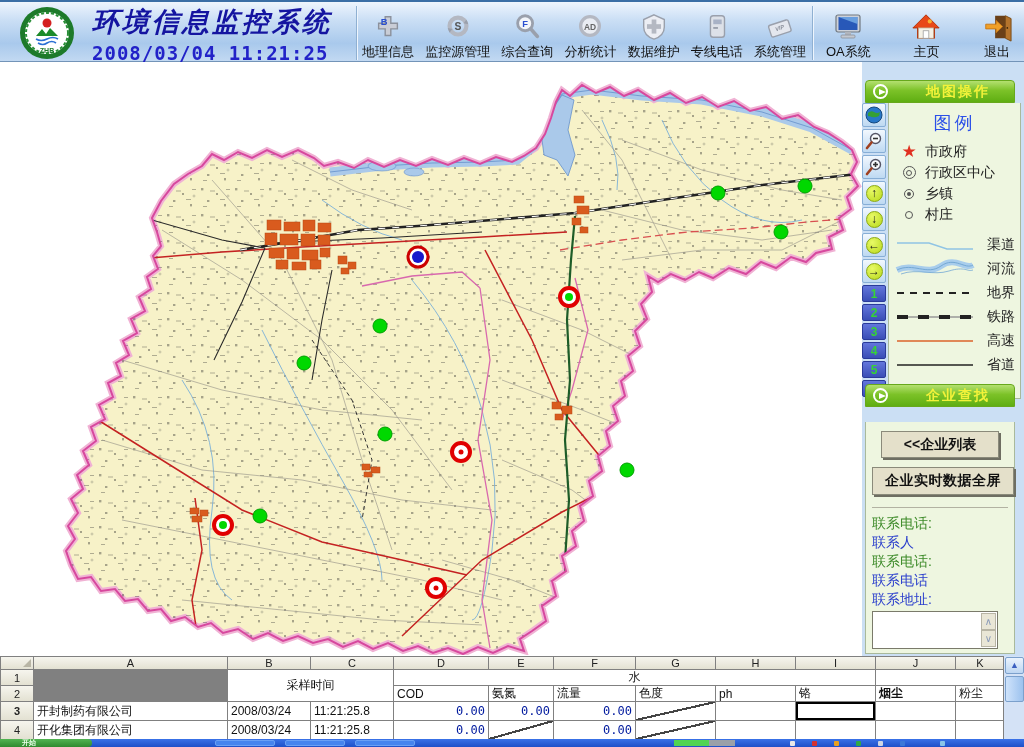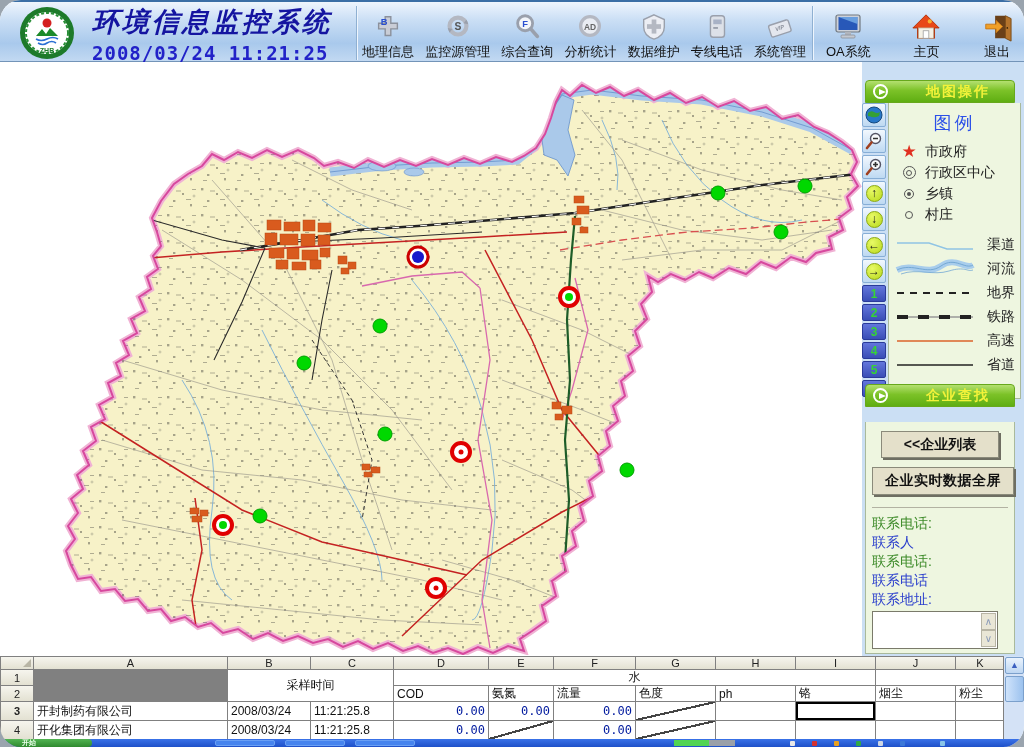--- a/index.html
+++ b/index.html
@@ -1,18 +1,18 @@
 <!DOCTYPE html>
 <html><head>
 <meta charset="utf-8">
 <style>
   * { margin:0; padding:0; box-sizing:border-box; }
   html,body { background:#9aa4ae; }
   body { font-family:"Liberation Sans", sans-serif; }
-  #screen { position:relative; width:1024px; height:747px; overflow:hidden; background:#fff; margin:0 auto;border-radius:21px; }
+  #screen { position:relative; width:1024px; height:747px; overflow:hidden; background:#fff; margin:0 auto; }
 
   
   #topbar { position:absolute; left:0; top:0; width:1024px; height:62px;
     background:linear-gradient(#eef5fd 0%, #cbdff5 30%, #a9c9ec 70%, #c2d9f2 100%);
     border-top:2px solid #3a6ea5; border-bottom:1px solid #7394b8; }
   #logo { position:absolute; left:12px; top:3px; width:70px; height:56px; }
   #title-block { position:absolute; left:92px; top:2px; width:262px; height:58px; }
   #app-title { font-family:"Liberation Serif", serif; font-style:italic; font-weight:bold;
     font-size:27px; color:#1414a0; letter-spacing:3px; white-space:nowrap; }
   #app-clock { font-family:"DejaVu Sans Mono", monospace; font-weight:bold;
@@ -131,21 +131,21 @@
       <ellipse cx="35" cy="28" rx="27" ry="26" fill="#1d7a2a"></ellipse>
       <ellipse cx="35" cy="28" rx="22" ry="21" fill="#ffffff"></ellipse>
       <ellipse cx="35" cy="28" rx="21" ry="20" fill="none" stroke="#2a8f38" stroke-width="2" stroke-dasharray="3,2"></ellipse>
       <circle cx="35" cy="18" r="4.5" fill="#d42020"></circle>
       <path d="M24 31 L30 24 L34 29 L38 23 L46 31 Z" fill="#1d8a2a"></path>
       <path d="M24 34 q5 3 11 0 q6 -3 11 0 M26 38 q5 3 9 0 q5 -3 9 0" stroke="#2a6fd4" stroke-width="1.6" fill="none"></path>
       <text x="35" y="48" text-anchor="middle" font-size="7" font-weight="bold" fill="#1d7a2a">ZHB</text>
     </svg>
     <div id="title-block">
       <div id="app-title">环境信息监控系统</div>
-      <div id="app-clock">2008/03/24 11:21:25</div>
+      <div id="app-clock">2008/03/04 11:21:25</div>
     </div>
     <div id="nav-sep1"></div>
 
     <div id="nav-main">
       <div class="nav-btn">
         <svg width="30" height="30" viewBox="0 0 32 32">
           <path d="M13 5h6v7h7v6h-7v7h-6v-7H6v-6h7z" fill="#c9cdd6" stroke="#8b919c" stroke-width="1.5"></path>
           <text x="12" y="14" text-anchor="middle" font-size="10" font-weight="bold" fill="#2a4fd0">B</text>
         </svg>
         <span class="lbl">地理信息</span>
@@ -560,21 +560,21 @@
     <div class="cell center" style="grid-area:2/5/3/11;">水</div>
     <div class="cell" style="grid-area:2/11/3/13;"></div>
 
     <div class="hc" style="grid-area:3/1;">2</div>
     <div class="cell" style="grid-area:3/5;">COD</div>
     <div class="cell" style="grid-area:3/6;">氨氮</div>
     <div class="cell" style="grid-area:3/7;">流量</div>
     <div class="cell" style="grid-area:3/8;">色度</div>
     <div class="cell" style="grid-area:3/9;">ph</div>
     <div class="cell" style="grid-area:3/10;">铬</div>
-    <div class="cell" style="grid-area:3/11;">烟尘</div>
+    <div class="cell" style="grid-area:3/11;font-weight:bold;">烟尘</div>
     <div class="cell" style="grid-area:3/12;">粉尘</div>
 
     <div class="hc" style="grid-area:4/1; font-weight:bold;">3</div>
     <div class="cell" style="grid-area:4/2;">开封制药有限公司</div>
     <div class="cell" style="grid-area:4/3;">2008/03/24</div>
     <div class="cell" style="grid-area:4/4;">11:21:25.8</div>
     <div class="cell num" style="grid-area:4/5;">0.00</div>
     <div class="cell num" style="grid-area:4/6;">0.00</div>
     <div class="cell num" style="grid-area:4/7;">0.00</div>
     <div class="cell slash" style="grid-area:4/8;"></div>

